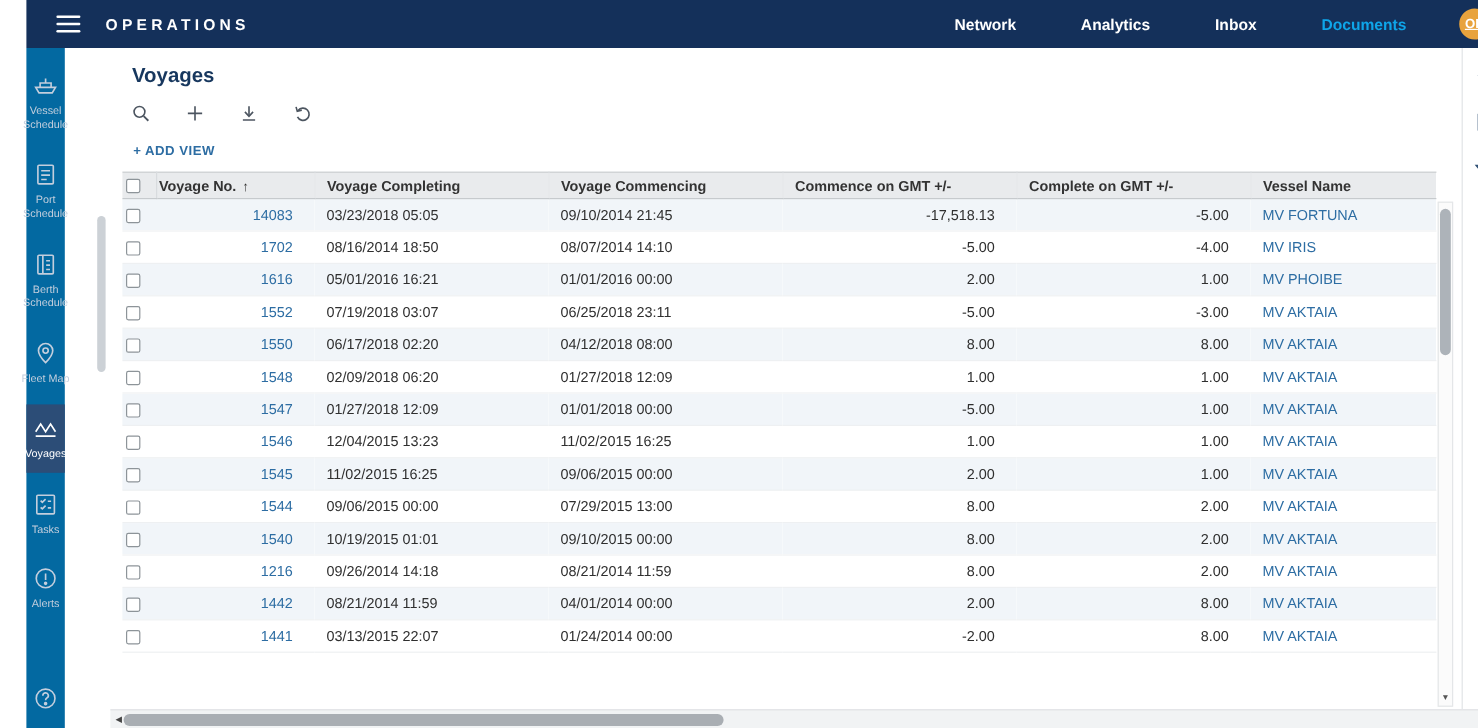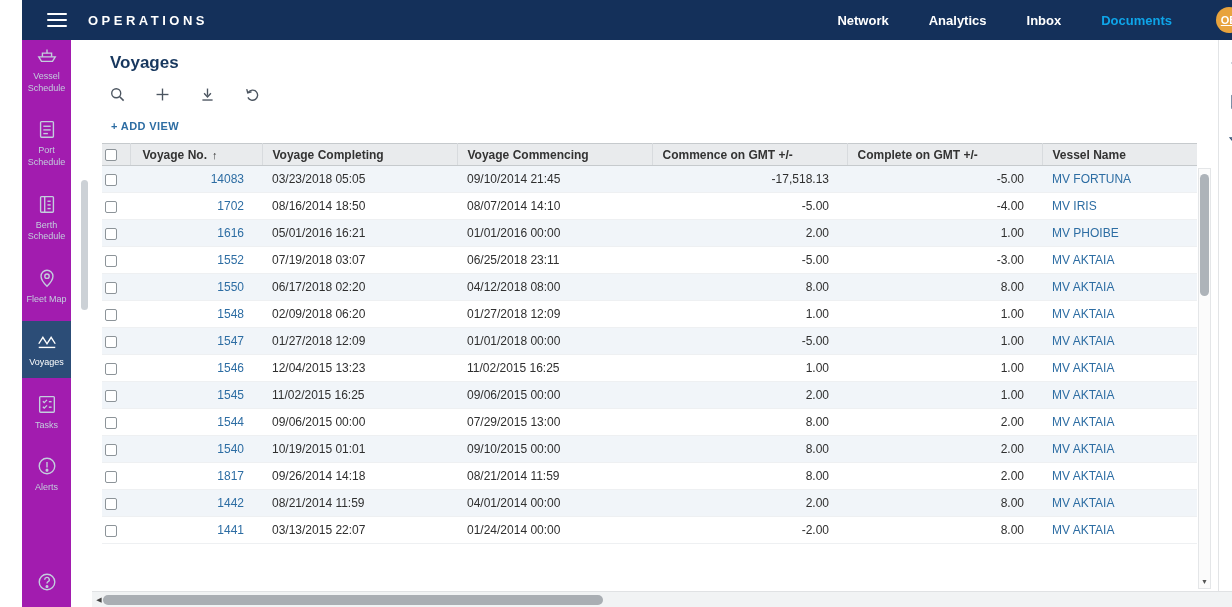--- a/index.html
+++ b/index.html
@@ -6,29 +6,29 @@
   html,body{width:1232px;height:607px;overflow:hidden;background:#fff;
     font-family:"Liberation Sans",sans-serif;}
   .app{position:relative;width:1232px;height:607px;background:#fff;margin-left:22px;}
 
   
   .topbar{position:absolute;top:0;left:0;right:0;height:40px;background:#14305a;
     display:flex;align-items:center;z-index:6;}
   .hamburger{width:20px;margin-left:25px;cursor:pointer;display:flex;flex-direction:column;gap:4px;}
   .hamburger span{display:block;height:2px;background:#fff;border-radius:1px;}
   .app-title{color:#fff;font-size:13px;font-weight:bold;letter-spacing:3.5px;margin-left:21px;}
-  .topnav{display:flex;gap:40px;margin-left:auto;align-items:center;}
+  .topnav{display:flex;gap:54px;margin-left:auto;align-items:center;}
   .nav-item{color:#fff;font-size:13px;font-weight:700;cursor:pointer;white-space:nowrap;}
   .nav-item.muted{color:#0ea5e9;}
   .avatar{width:26px;height:26px;border-radius:50%;background:#e8a33d;color:#fff;
     font-size:11px;font-weight:bold;display:flex;align-items:center;justify-content:center;
     margin-left:44px;margin-right:12px;flex:0 0 auto;cursor:pointer;text-decoration:underline;}
 
   
-  .sidebar{position:absolute;top:24px;left:0;bottom:0;width:49px;background:#a21caf;
+  .sidebar{position:absolute;top:40px;left:0;bottom:0;width:32px;background:#0369a1;
     display:flex;flex-direction:column;z-index:5;}
   .sb-nav{display:flex;flex-direction:column;padding-top:8px;}
   .sb-item{display:flex;flex-direction:column;align-items:center;gap:5px;
     padding:9px 2px;margin:3px 0;cursor:pointer;color:#c3cedd;}
   .sb-item.active{background:#2c4d77;color:#fff;margin:3px 0;}
   .sb-label{font-size:9px;text-align:center;line-height:1.3;width:46px;}
   .sb-icon svg{display:block;}
   .sb-help{margin-top:auto;margin-bottom:14px;display:flex;justify-content:center;
     color:#c3cedd;cursor:pointer;}
   .side-gutter{position:absolute;top:40px;left:56px;bottom:0;width:14px;background:#fff;z-index:4;}
@@ -43,21 +43,21 @@
   .add-view{margin:15px 0 0 19px;font-size:11px;font-weight:700;color:#2d6da3;
     letter-spacing:.4px;cursor:pointer;width:max-content;}
 
   .table-wrap{margin:11px 0 0 10px;width:1095px;}
   table{border-collapse:collapse;table-layout:fixed;width:1095px;font-size:12px;}
   thead th{background:#e9ebed;border-top:1px solid #c6cacd;border-bottom:1px solid #c6cacd;
     border-right:1px solid #d8dbde;height:22px;font-weight:700;color:#333;text-align:left;
     padding:0 6px 0 10px;white-space:nowrap;overflow:hidden;cursor:pointer;}
   thead th:last-child{border-right:none;}
   thead th.cb-h{padding-left:3px;cursor:default;}
-  thead th.col0{padding-left:12px;}
+  thead th.col0{padding-left:2px;}
   .sort{margin-left:5px;font-size:11px;color:#333;}
   tbody td{height:27px;color:#2f2f2f;white-space:nowrap;overflow:hidden;}
   tbody tr:nth-child(odd){background:#f1f5f9;}
   tbody tr:nth-child(even){background:#fff;}
   tbody tr{border-bottom:1px solid #eef0f2;}
   td.date{padding-left:10px;}
   td.vessel{padding-left:10px;}
   td.num{text-align:right;padding-right:18px;}
   td.link{color:#2d6da3;cursor:pointer;}
   td.cb-cell{padding-left:3px;}
@@ -350,21 +350,21 @@
               <td class="cb-cell"><span class="cb"></span></td>
               <td class="num link">1540</td>
               <td class="date">10/19/2015 01:01</td>
               <td class="date">09/10/2015 00:00</td>
               <td class="num">8.00</td>
               <td class="num">2.00</td>
               <td class="vessel link">MV AKTAIA</td>
             </tr>
             <tr>
               <td class="cb-cell"><span class="cb"></span></td>
-              <td class="num link">1817</td>
+              <td class="num link">1216</td>
               <td class="date">09/26/2014 14:18</td>
               <td class="date">08/21/2014 11:59</td>
               <td class="num">8.00</td>
               <td class="num">2.00</td>
               <td class="vessel link">MV AKTAIA</td>
             </tr>
             <tr>
               <td class="cb-cell"><span class="cb"></span></td>
               <td class="num link">1442</td>
               <td class="date">08/21/2014 11:59</td>

